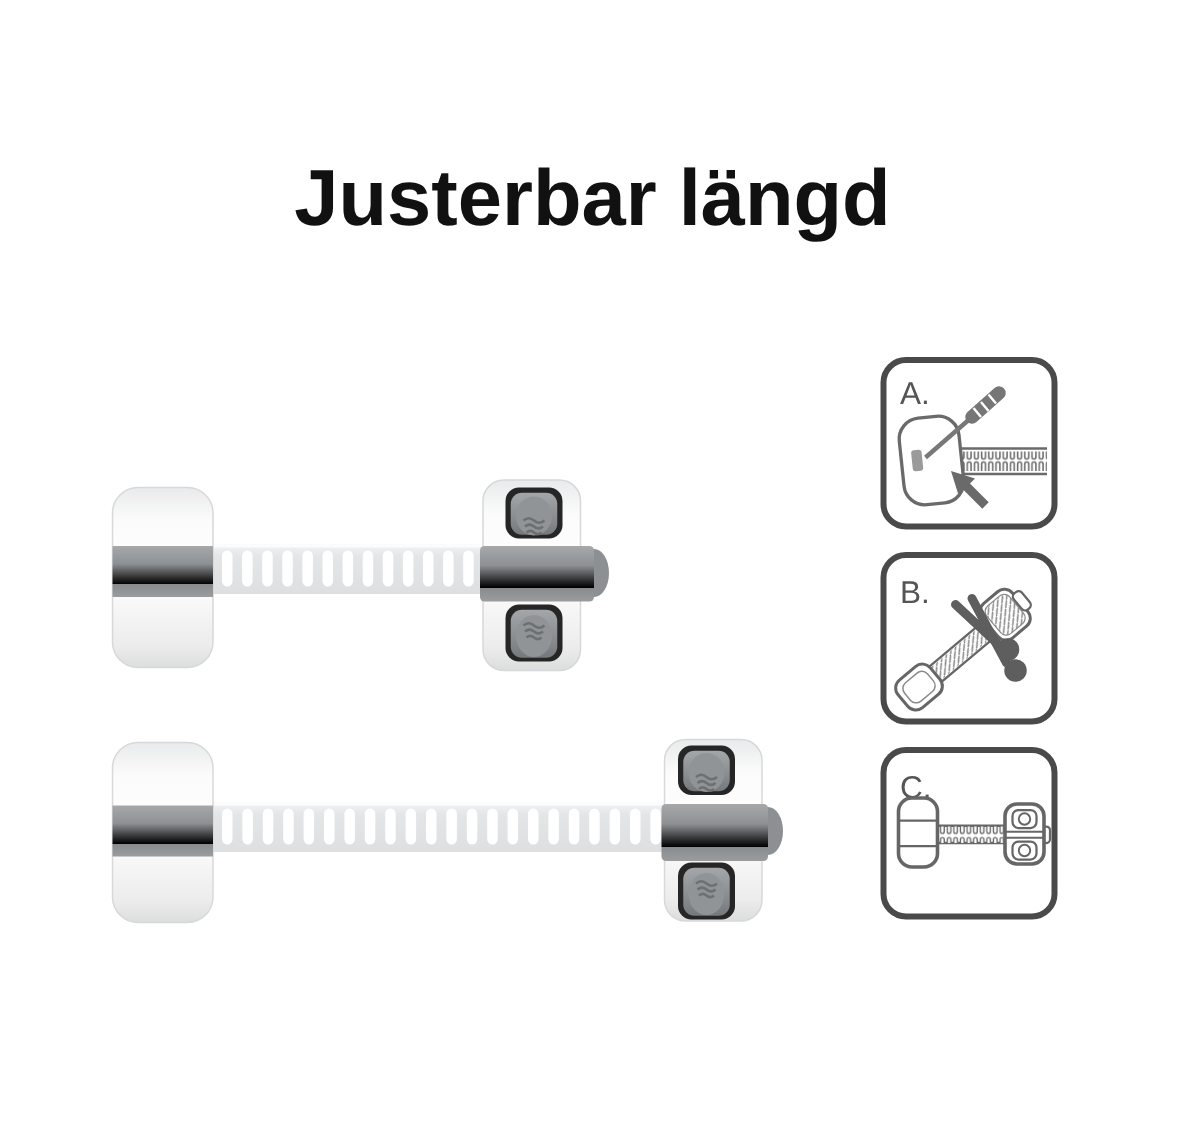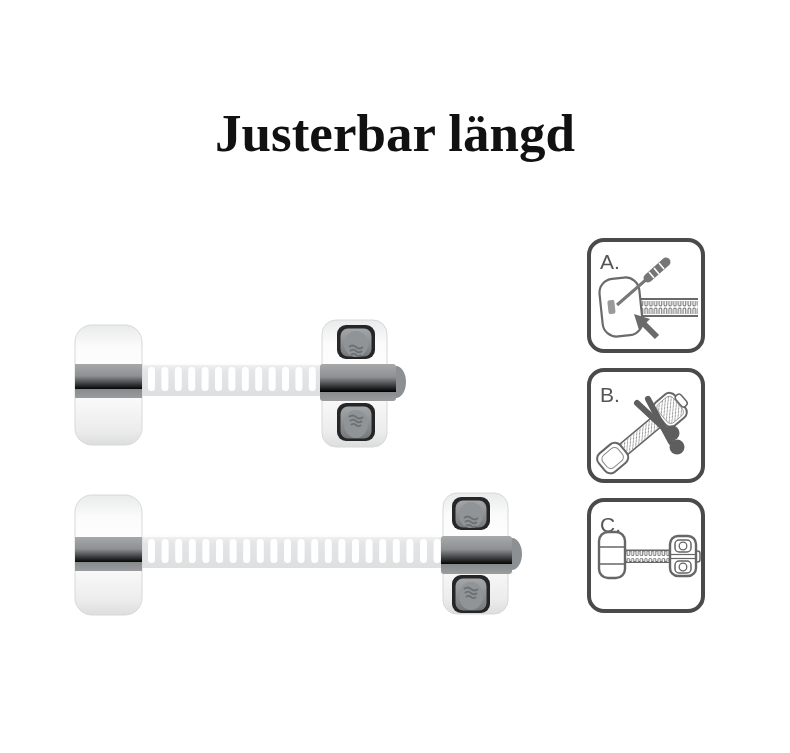--- a/index.html
+++ b/index.html
@@ -9,21 +9,21 @@
     --diagram-label:#555555;
   }
   html,body{margin:0;padding:0;background:var(--background);}
   .stage{
     position:relative;width:790px;height:753px;background:var(--background);
     overflow:hidden;font-family:"Liberation Sans",sans-serif;
   }
   .title{
     position:absolute;top:104px;left:0;width:790px;margin:0;
     text-align:center;font-weight:700;font-size:53px;line-height:1.1;
-    color:var(--title-text);letter-spacing:0px;font-family:Liberation Serif, serif;
+    color:var(--title-text);letter-spacing:0px;
   }
   .product-svg{position:absolute;display:block;}
   .product-short{left:60px;top:305px;}
   .product-long{left:60px;top:478px;}
   .step{
     position:absolute;left:587px;width:110px;height:107px;
     border:4px solid var(--diagram-border);border-radius:17px;background:#fff;
   }
   .step-a{top:238px;}
   .step-b{top:368px;}

